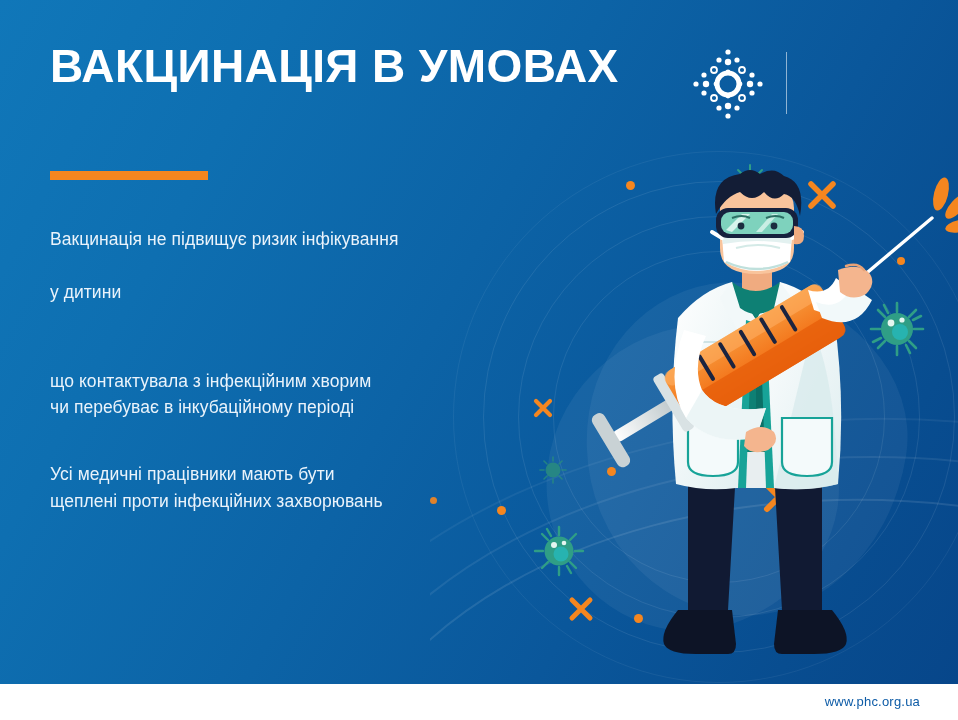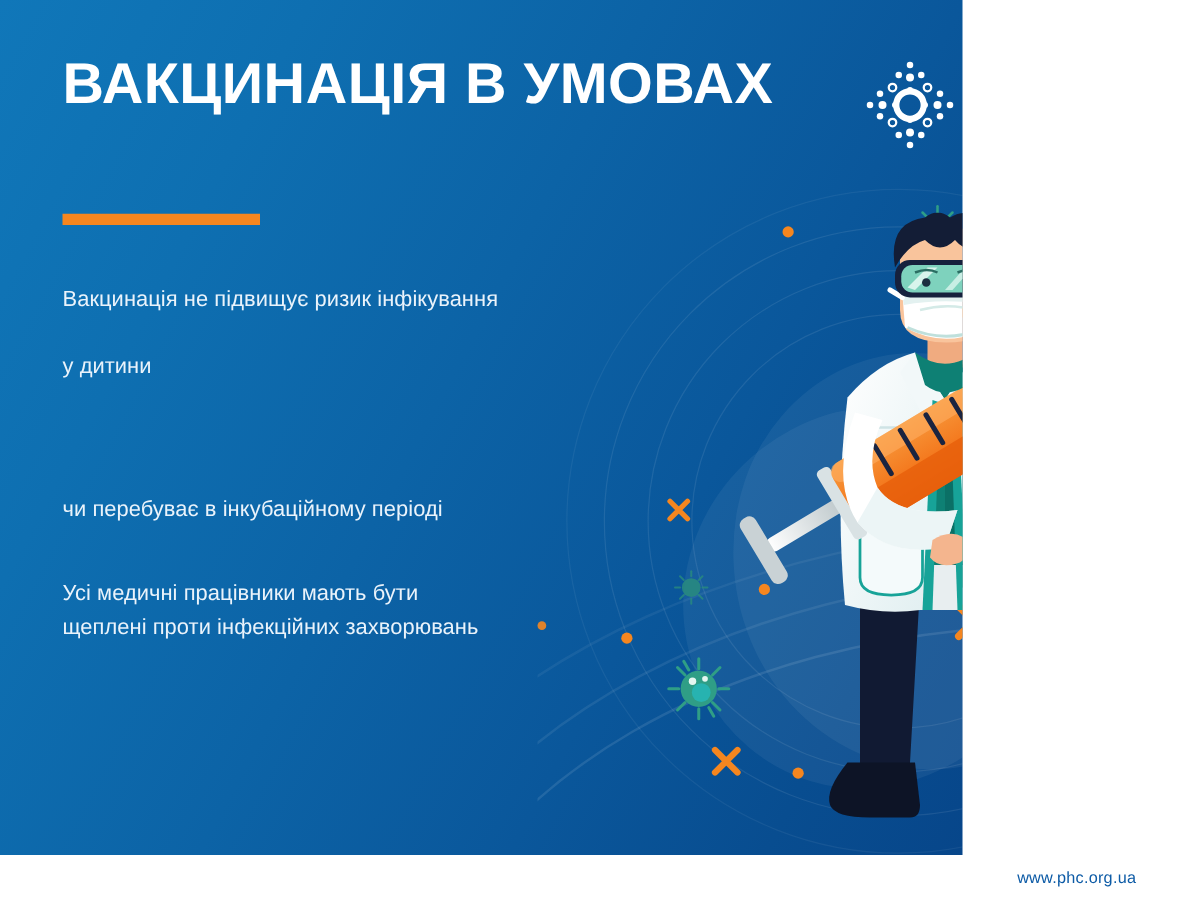--- a/index.html
+++ b/index.html
@@ -9,30 +9,30 @@
     -webkit-font-smoothing:antialiased;
   }
   #poster{
     position:relative;
     width:958px;height:720px;
     overflow:hidden;
     background:#ffffff;
   }
   
   .blue-panel{
-    position:absolute;left:0;top:0;width:770px;height:684px;
+    position:absolute;left:0;top:0;width:958px;height:684px;
     background:
       linear-gradient(118deg,#1077b9 0%,#0e6fb1 22%,#0c63a6 46%,#0a579b 68%,#084d90 86%,#07468a 100%);
     overflow:hidden;
   }
   .footer-strip{
     position:absolute;left:0;top:684px;width:958px;height:36px;background:#ffffff;
   }
   .footer-url{
-    position:absolute;right:49px;top:694px;
+    position:absolute;right:38px;top:694px;
     font-size:13px;color:#0d5ba6;letter-spacing:.2px;
     font-family:"Liberation Sans",sans-serif;
   }
 
   
   .rings{position:absolute;left:480px;top:150px;width:478px;height:534px;}
   .ring{
     position:absolute;border-radius:50%;
     border:1.4px solid rgba(255,255,255,.085);
     left:50%;top:50%;transform:translate(-50%,-50%);
@@ -162,21 +162,21 @@
       <div class="logo-divider"></div>
     </div>
 
     <div class="para p1">
       <span>Вакцинація не підвищує ризик інфікування</span><br>
       <br>
       <span>у дитини</span>
     </div>
     <div class="para p2">
       <br>
-      <br>
+      <span>що контактувала з інфекційним хворим</span><br>
       <span>чи перебуває в інкубаційному періоді</span>
     </div>
     <div class="para p3">
       <span>Усі медичні працівники мають бути</span><br>
       <span>щеплені проти інфекційних захворювань</span>
     </div>
 
     <div class="dot" style="left:626px;top:181px;width:9px;height:9px;"></div>
     <div class="dot" style="left:766px;top:246px;width:8px;height:8px;"></div>
     <div class="dot" style="left:897px;top:257px;width:8px;height:8px;"></div>

